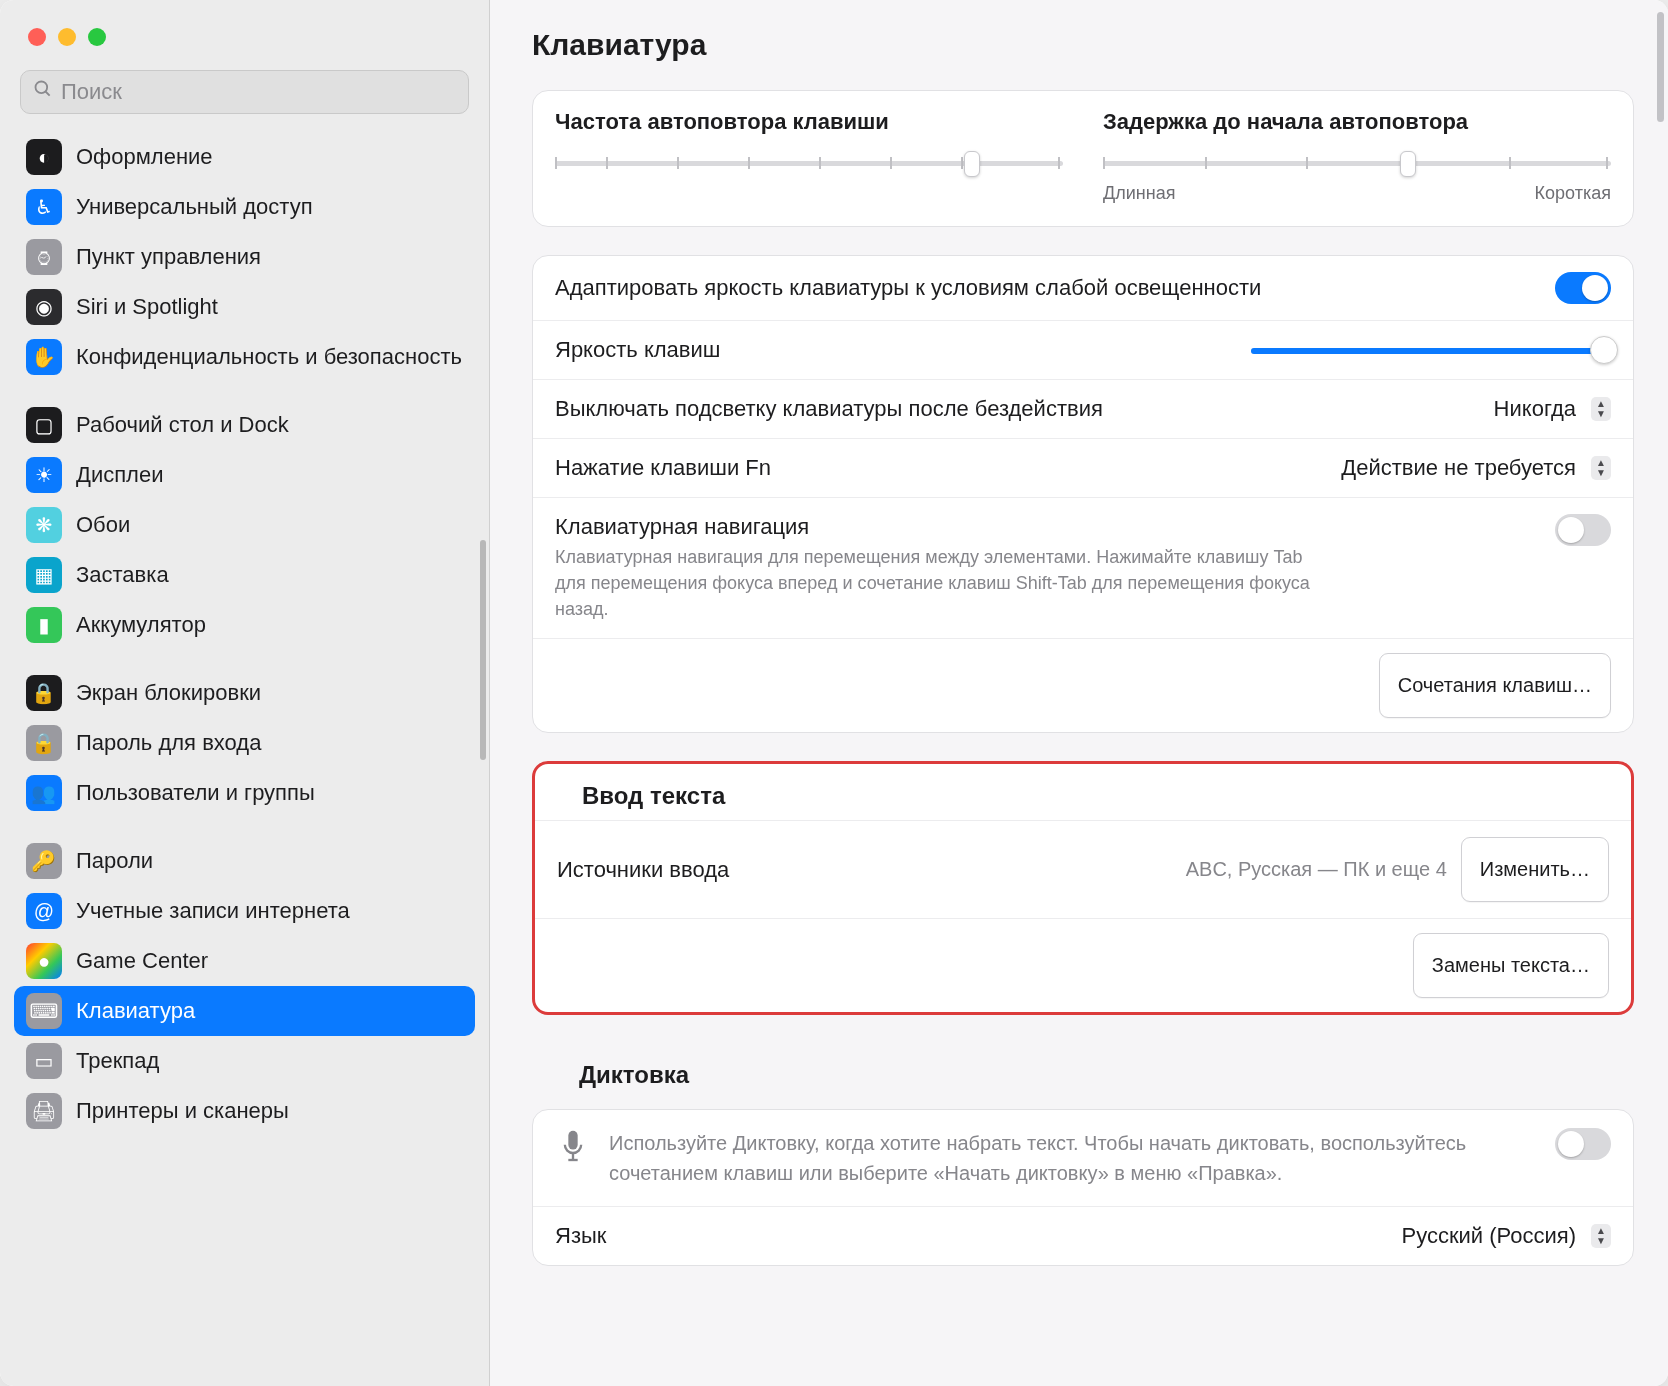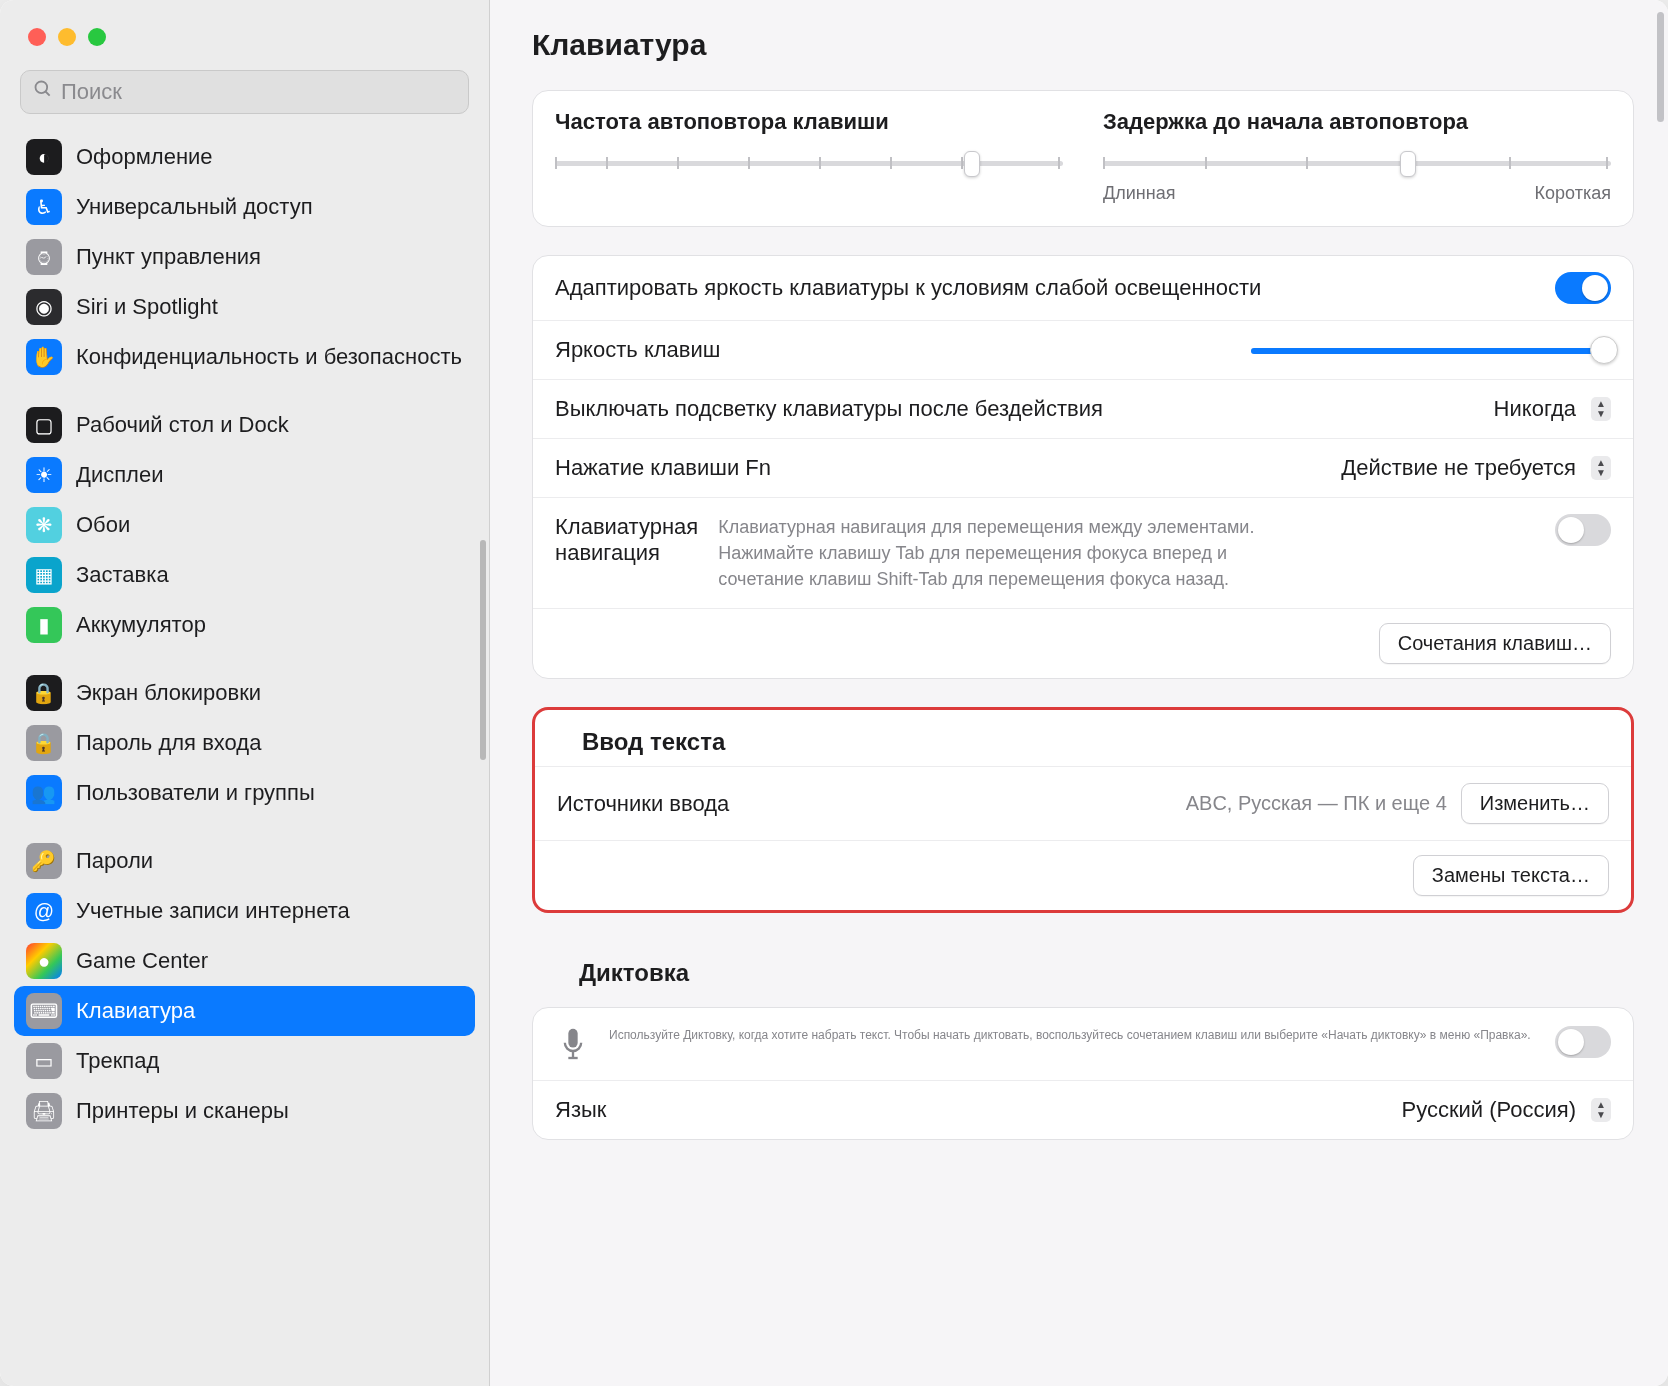--- a/index.html
+++ b/index.html
@@ -90,21 +90,21 @@
   }
   .slider-labels { display:flex; justify-content:space-between; font-size:18px; color:#6e6e73; margin-top:6px; }
 
   .row {
     display:flex; align-items:center; justify-content:space-between;
     padding:16px 22px; border-top:1px solid #ececee;
     font-size:22px;
   }
   .row:first-child { border-top:none; }
   .row-label { font-weight:500; }
-  .row-labelblock { display:flex; flex-direction:row; gap:20px; max-width: 760px; }
+  .row-labelblock { display:flex; flex-direction:column; gap:4px; max-width: 760px; }
   .row-subtext { font-size:18px; color:#86868b; line-height:1.45; }
 
   .toggle {
     width:56px; height:32px; border-radius:16px; background:#0a7aff; position:relative;
   }
   .toggle .knob {
     position:absolute; right:3px; top:3px; width:26px; height:26px;
     background:#fff; border-radius:50%; box-shadow:0 1px 2px rgba(0,0,0,0.25);
   }
   .toggle.off { background:#d9d9dc; }
@@ -120,36 +120,36 @@
   .select-val { display:flex; align-items:center; gap:15px; font-size:22px; }
   .select-arrows {
     width:20px; height:24px; display:flex; flex-direction:column; align-items:center; justify-content:center;
     font-size:10px; line-height:10px; color:#4a4a4e;
     background:#eaeaec; border-radius:5px; padding:2px 3px;
   }
 
   .footer-btns { display:flex; justify-content:flex-end; padding:14px 22px; border-top:1px solid #ececee; }
   .btn {
     background:#fff; border:1px solid #d0d0d4; border-radius:9px;
-    padding:8px 18px; font-size:20px; color:#1d1d1f; cursor:default;
+    padding:20px 18px; font-size:20px; color:#1d1d1f; cursor:default;
     box-shadow:0 1px 1px rgba(0,0,0,0.04);
   }
 
   .section-title { font-size:24px; font-weight:700; padding:18px 22px 10px 4px;margin-left:43px; }
   .inline-val { color:#86868b; font-size:20px; margin-right:14px; }
   .highlight-panel {
     border:3px solid #dc3b3b !important;
   }
 
   .dict-row { display:flex; gap:18px; padding:18px 22px; align-items:flex-start; }
   .mic-icon {
     width:36px; height:36px; display:flex; align-items:center; justify-content:center;
     font-size:28px; color:#86868b;
   }
-  .dict-text { flex:1; font-size:12px; color:#86868b; line-height:1.5; }
+  .dict-text { flex:1; font-size:20px; color:#86868b; line-height:1.5; }
 
   
   .win-scroll {
     position:absolute; right:4px; top:12px; width:7px; height:110px;
     background:#c2c2c6; border-radius:4px;
   }
 </style>
 </head>
 <body>
 

